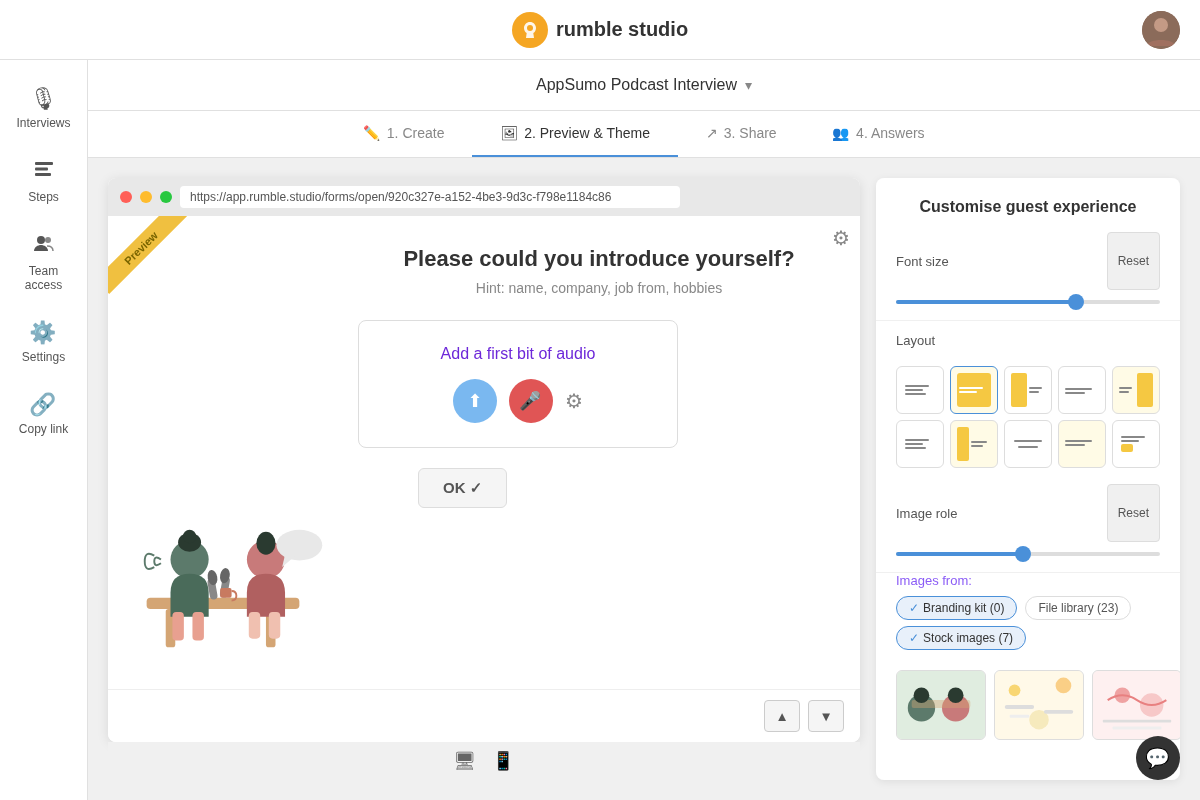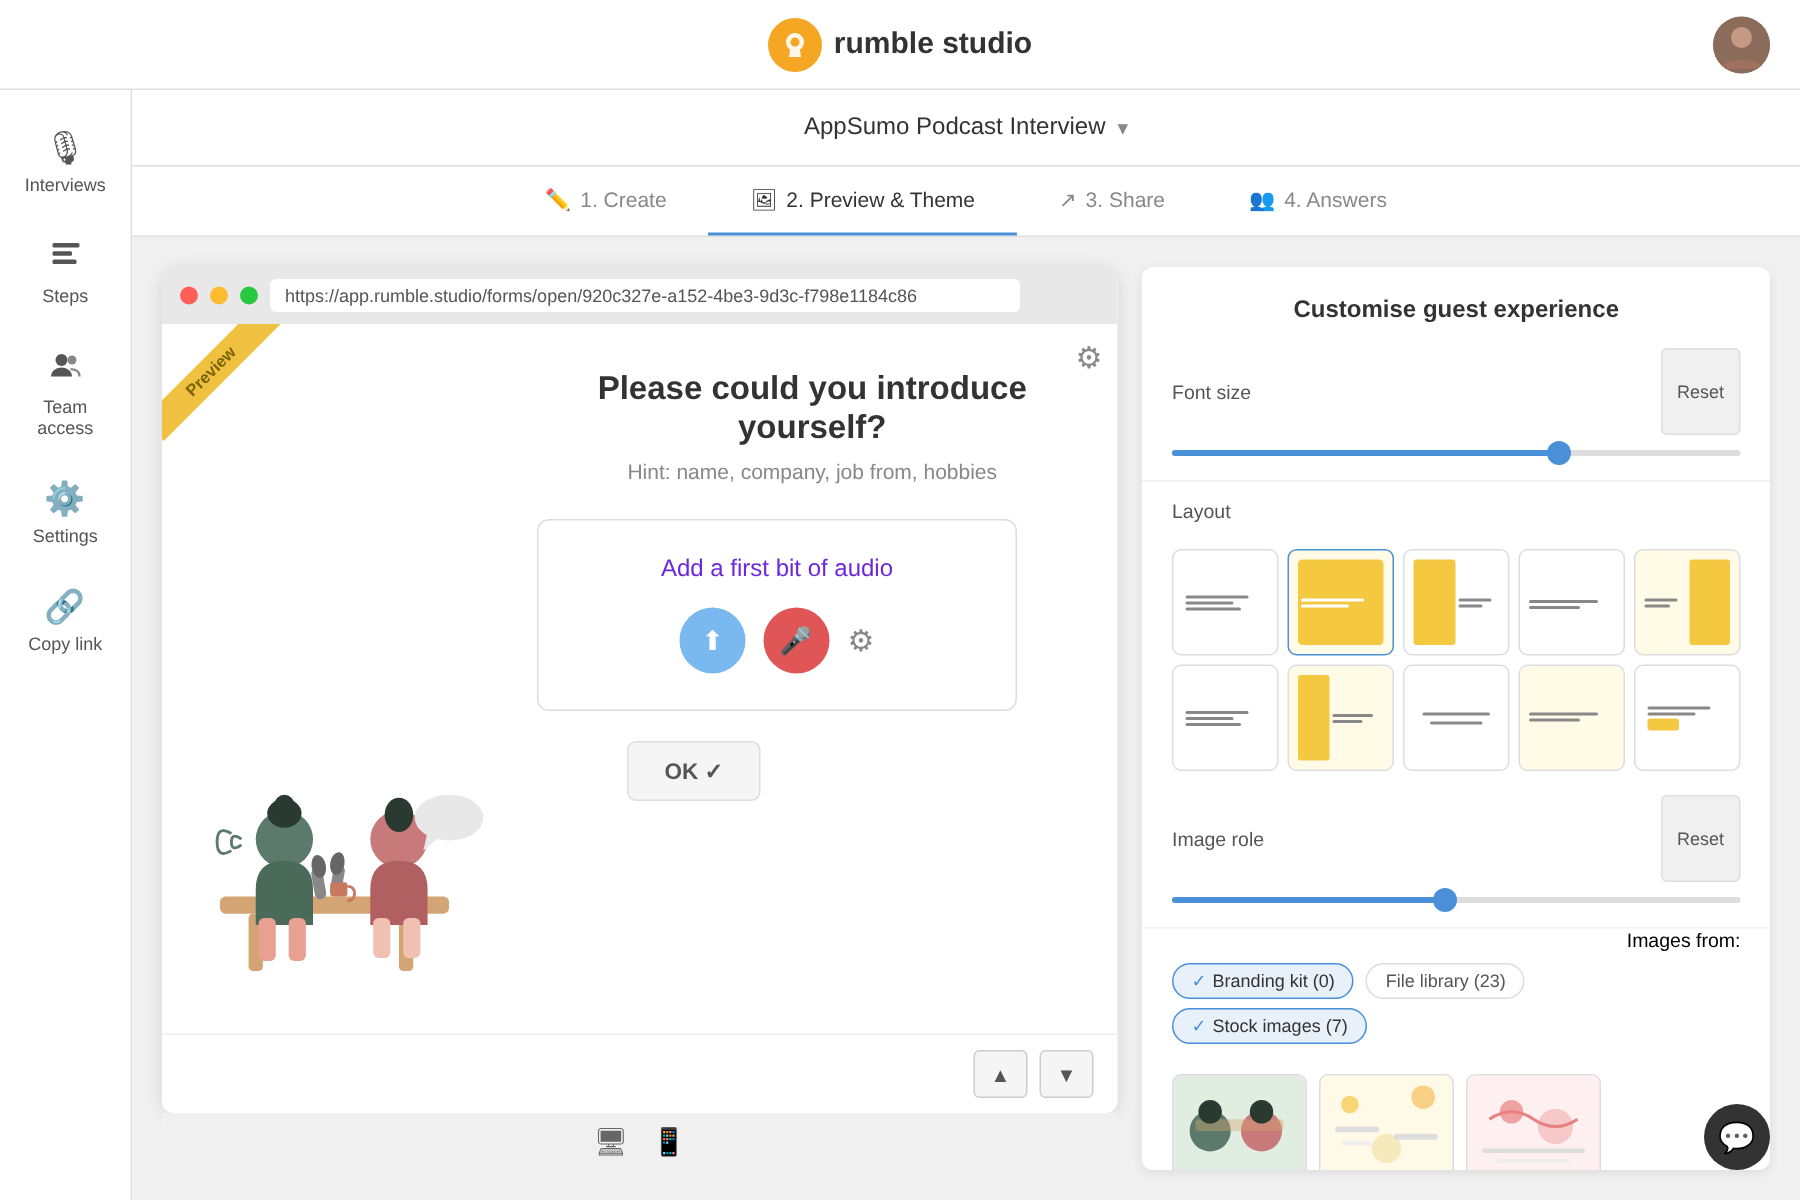--- a/index.html
+++ b/index.html
@@ -336,21 +336,21 @@
       background: #f0f0f0;
     }
     .device-icon {
       font-size: 18px;
       color: #666;
       cursor: pointer;
     }
 
     
     .right-panel {
-      width: 419px;
+      width: 304px;
       background: #fff;
       border-radius: 8px;
       box-shadow: 0 2px 8px rgba(0,0,0,0.08);
       display: flex;
       flex-direction: column;
       overflow-y: auto;
       flex-shrink: 0;
     }
     .right-panel-title {
       font-size: 16px;
@@ -437,25 +437,25 @@
       border-radius: 1px;
       background: #888;
     }
 
     
     .image-sources {
       padding: 0 20px 12px;
     }
     .image-source-label {
       font-size: 13px;
-      color: #000000;
+      color: #8b5cf6;
       margin-bottom: 8px;
       display: flex;
       align-items: center;
-      justify-content: flex-end;
+      justify-content: flex-start;
     }
     .source-chips {
       display: flex;
       gap: 8px;
       flex-wrap: wrap;
     }
     .source-chip {
       border: 1.5px solid #ddd;
       border-radius: 20px;
       padding: 4px 12px;

